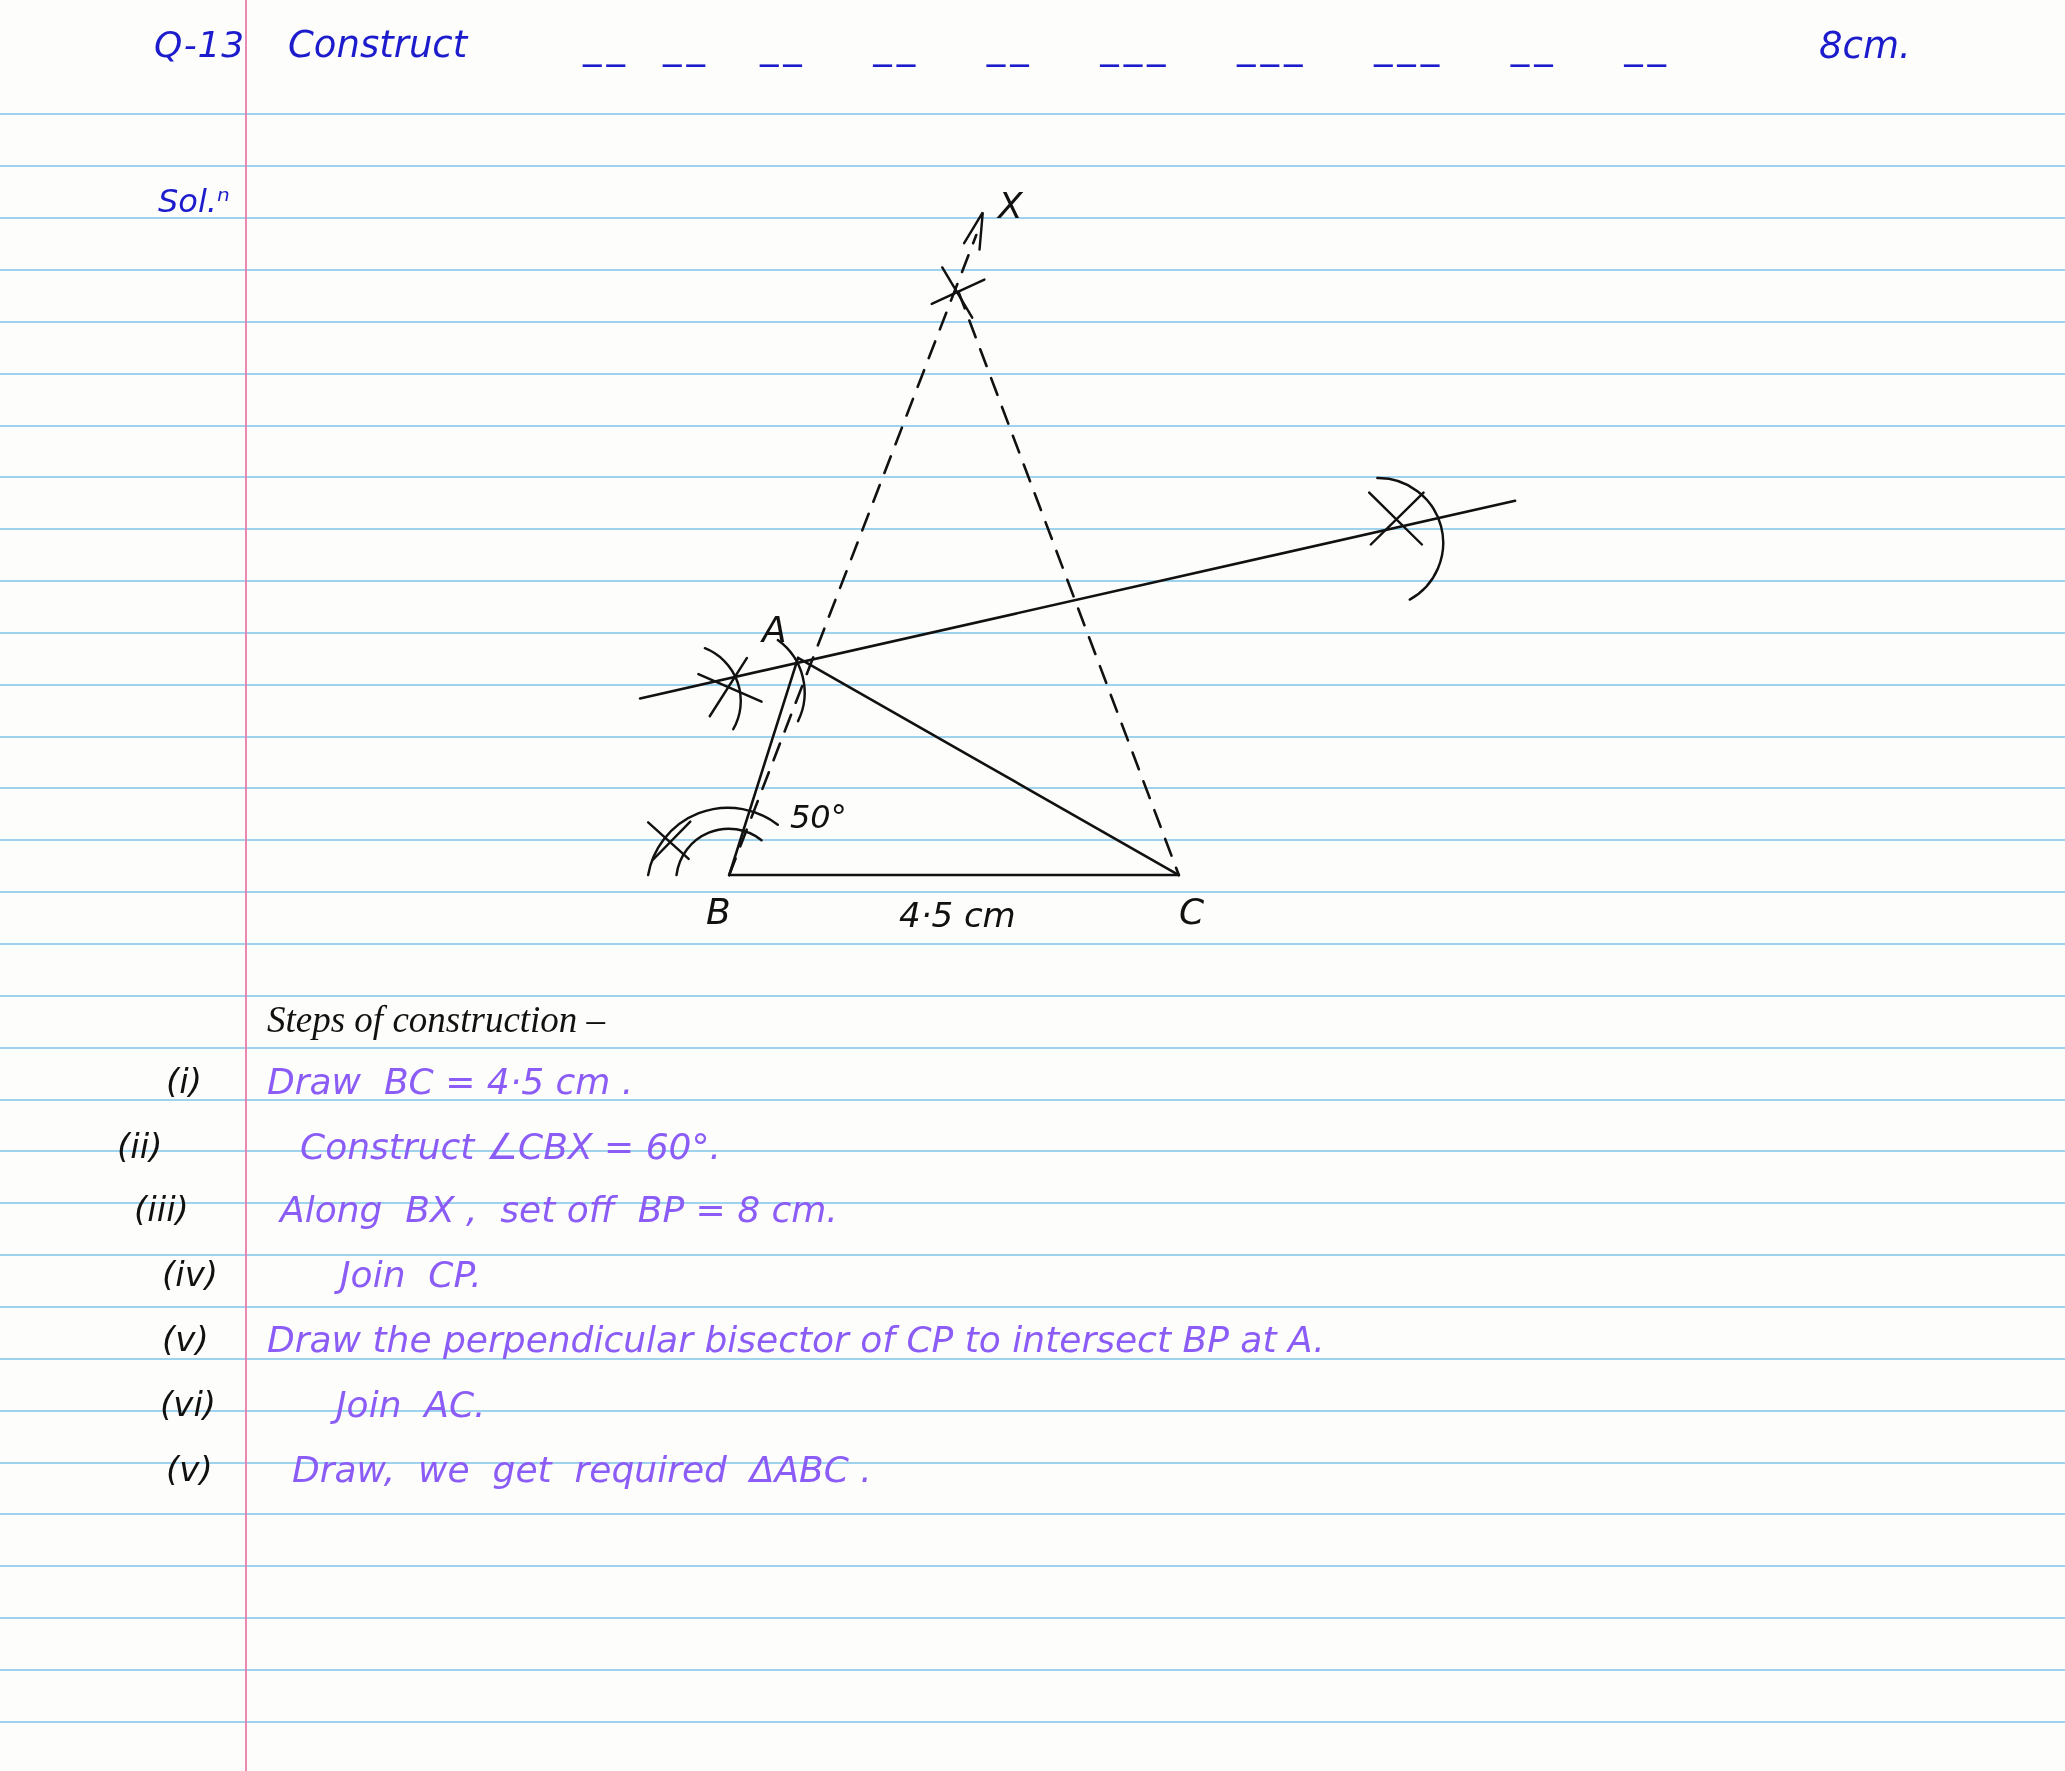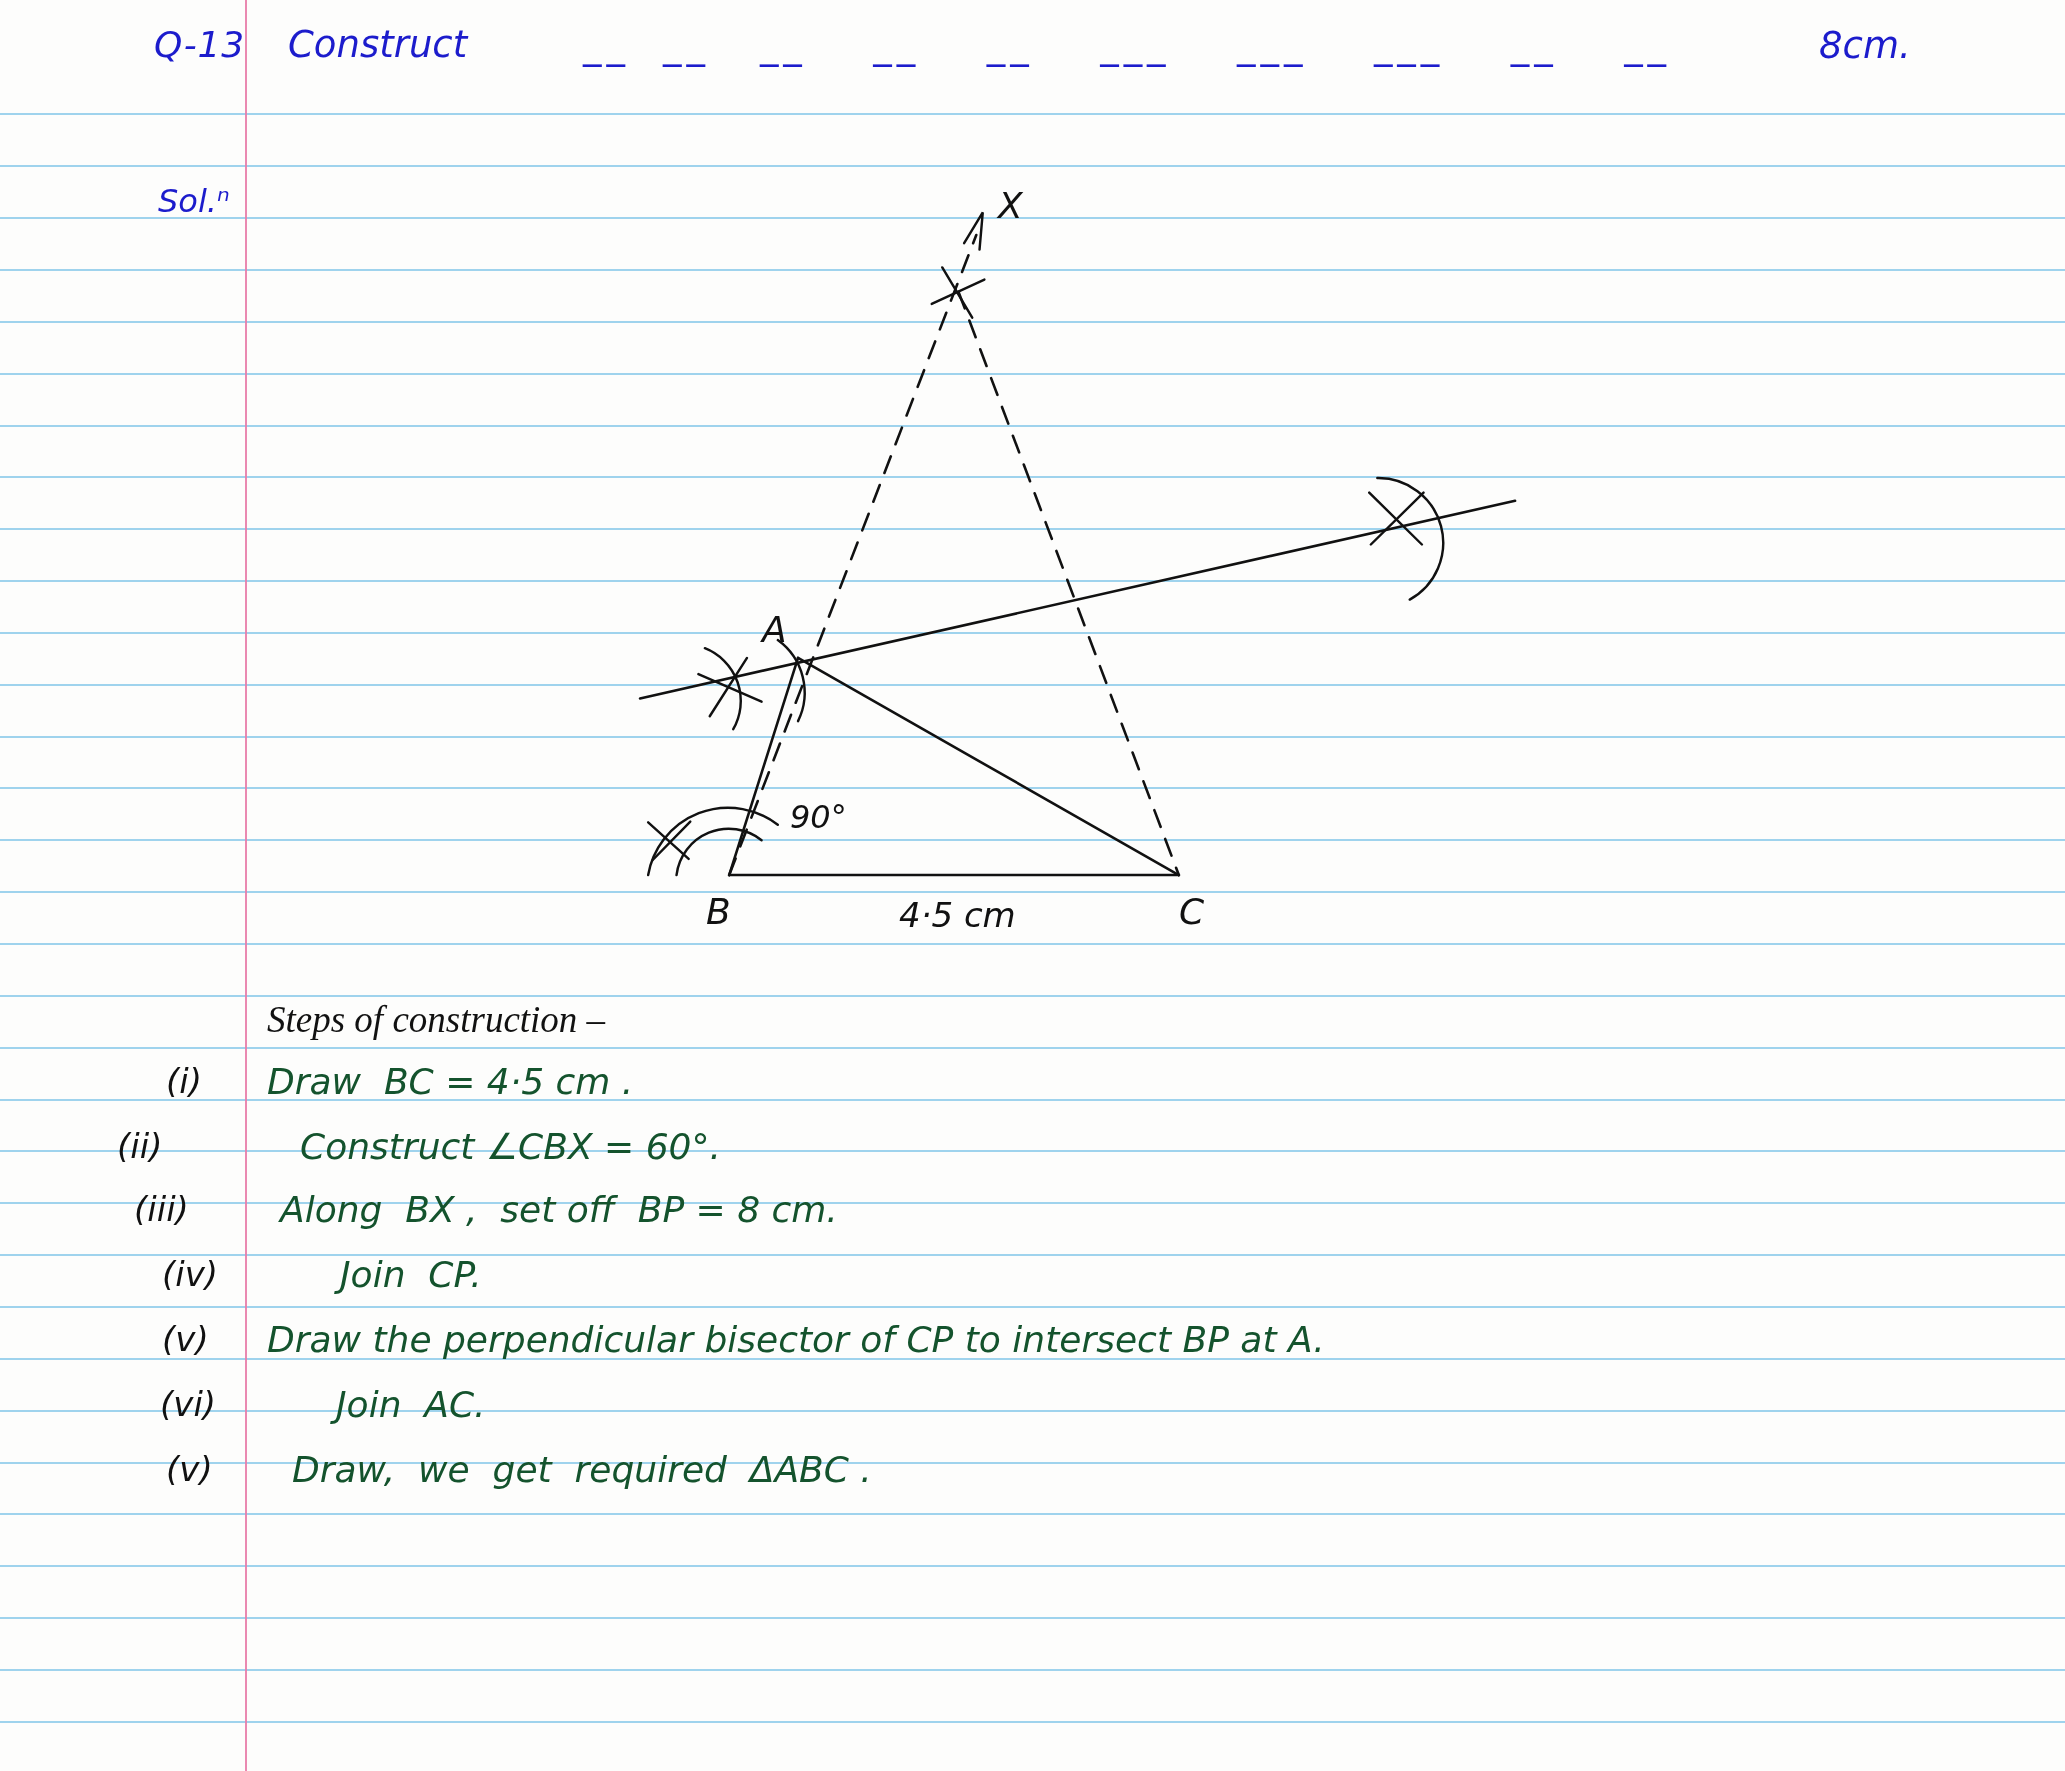--- a/index.html
+++ b/index.html
@@ -46,21 +46,21 @@
   #lbl-A{left:762px;top:609px;font-size:36px;}
   #lbl-B{left:706px;top:891px;font-size:36px;}
   #lbl-C{left:1179px;top:891px;font-size:36px;}
   #lbl-60{left:790px;top:798px;font-size:32px;}
   #lbl-45{left:899px;top:895px;font-size:34px;}
 
   
   .step{position:absolute;color:#111;font-style:italic;white-space:pre;font-family:"DejaVu Sans",sans-serif;}
   #steps-title{left:267px;top:998px;font-size:37px;font-family:Liberation Serif, serif;}
   .rn{position:absolute;color:#111;font-style:italic;font-size:34px;font-family:"DejaVu Sans",sans-serif;}
-  .stxt{position:absolute;color:#14532d;font-style:italic;font-size:36px;font-family:"DejaVu Sans",sans-serif;white-space:pre;}
+  .stxt{position:absolute;color:#8b5cf6;font-style:italic;font-size:36px;font-family:"DejaVu Sans",sans-serif;white-space:pre;}
 
   svg{position:absolute;left:0;top:0;width:2066px;height:1772px;overflow:visible;}
 </style>
 </head>
 <body>
 
 <div id="paper">
   <div id="rules">
       <div class="rule" style="top: 113px;"></div>
       <div class="rule" style="top: 165px;"></div>
@@ -142,21 +142,21 @@
     </g>
 
     <path d="M960 790 A80 80 0 0 1 985 890" stroke-width="3"></path>
   </g>
 </svg>
 
 <div class="lbl" id="lbl-X">X</div>
 <div class="lbl" id="lbl-A">A</div>
 <div class="lbl" id="lbl-B">B</div>
 <div class="lbl" id="lbl-C">C</div>
-<div class="lbl" id="lbl-60">90°</div>
+<div class="lbl" id="lbl-60">50°</div>
 <div class="lbl" id="lbl-45">4·5 cm</div>
 
 <div class="step" id="steps-title">Steps of construction –</div>
 <div id="steps-list">
     <div class="rn" style="left: 166px; top: 1061px;">(i)</div>
     <div class="stxt" style="left: 267px; top: 1061px;">Draw  BC = 4·5 cm .</div>
     <div class="rn" style="left: 117px; top: 1126px;">(ii)</div>
     <div class="stxt" style="left: 300px; top: 1126px;">Construct ∠CBX = 60°.</div>
     <div class="rn" style="left: 134px; top: 1189px;">(iii)</div>
     <div class="stxt" style="left: 280px; top: 1189px;">Along  BX ,  set off  BP = 8 cm.</div>

